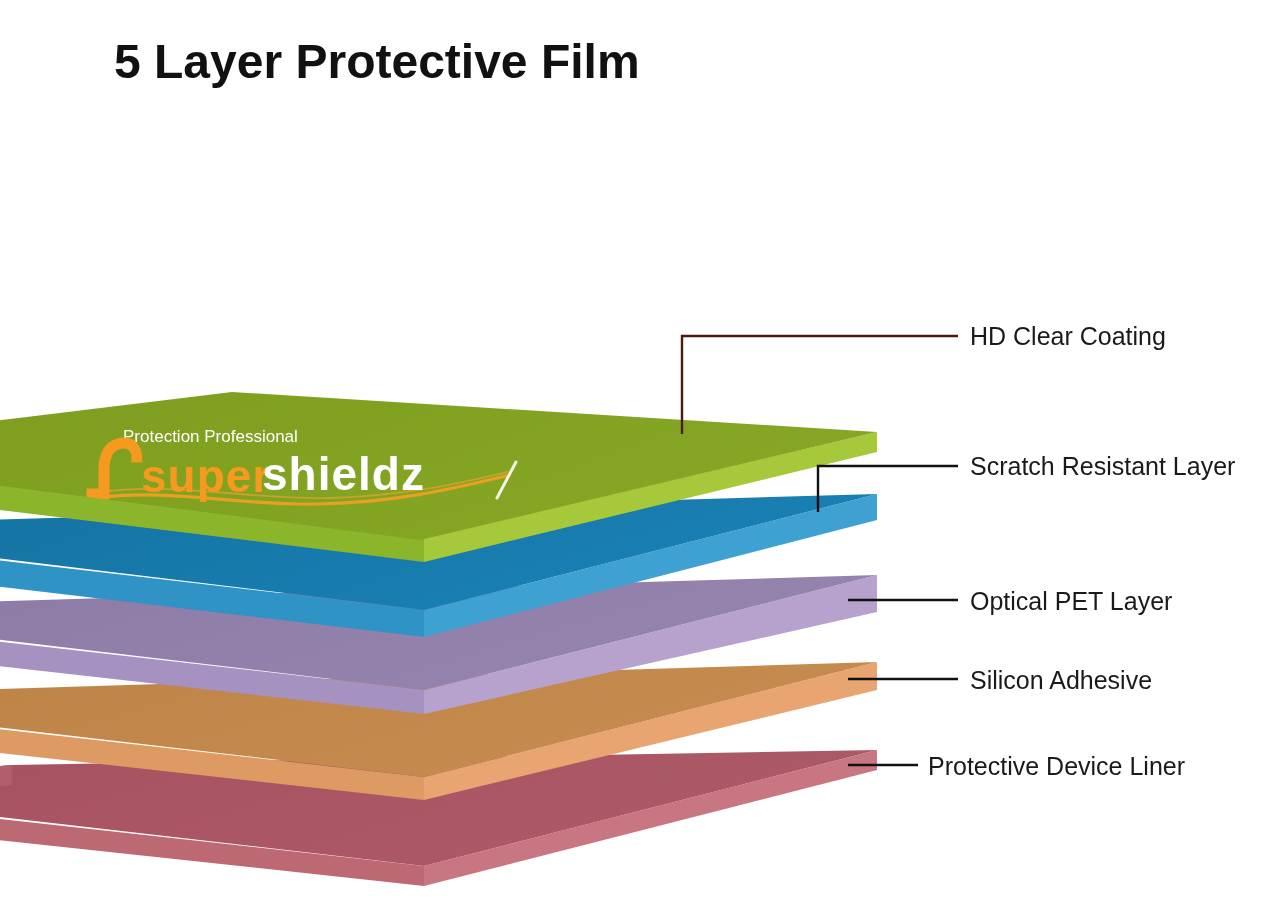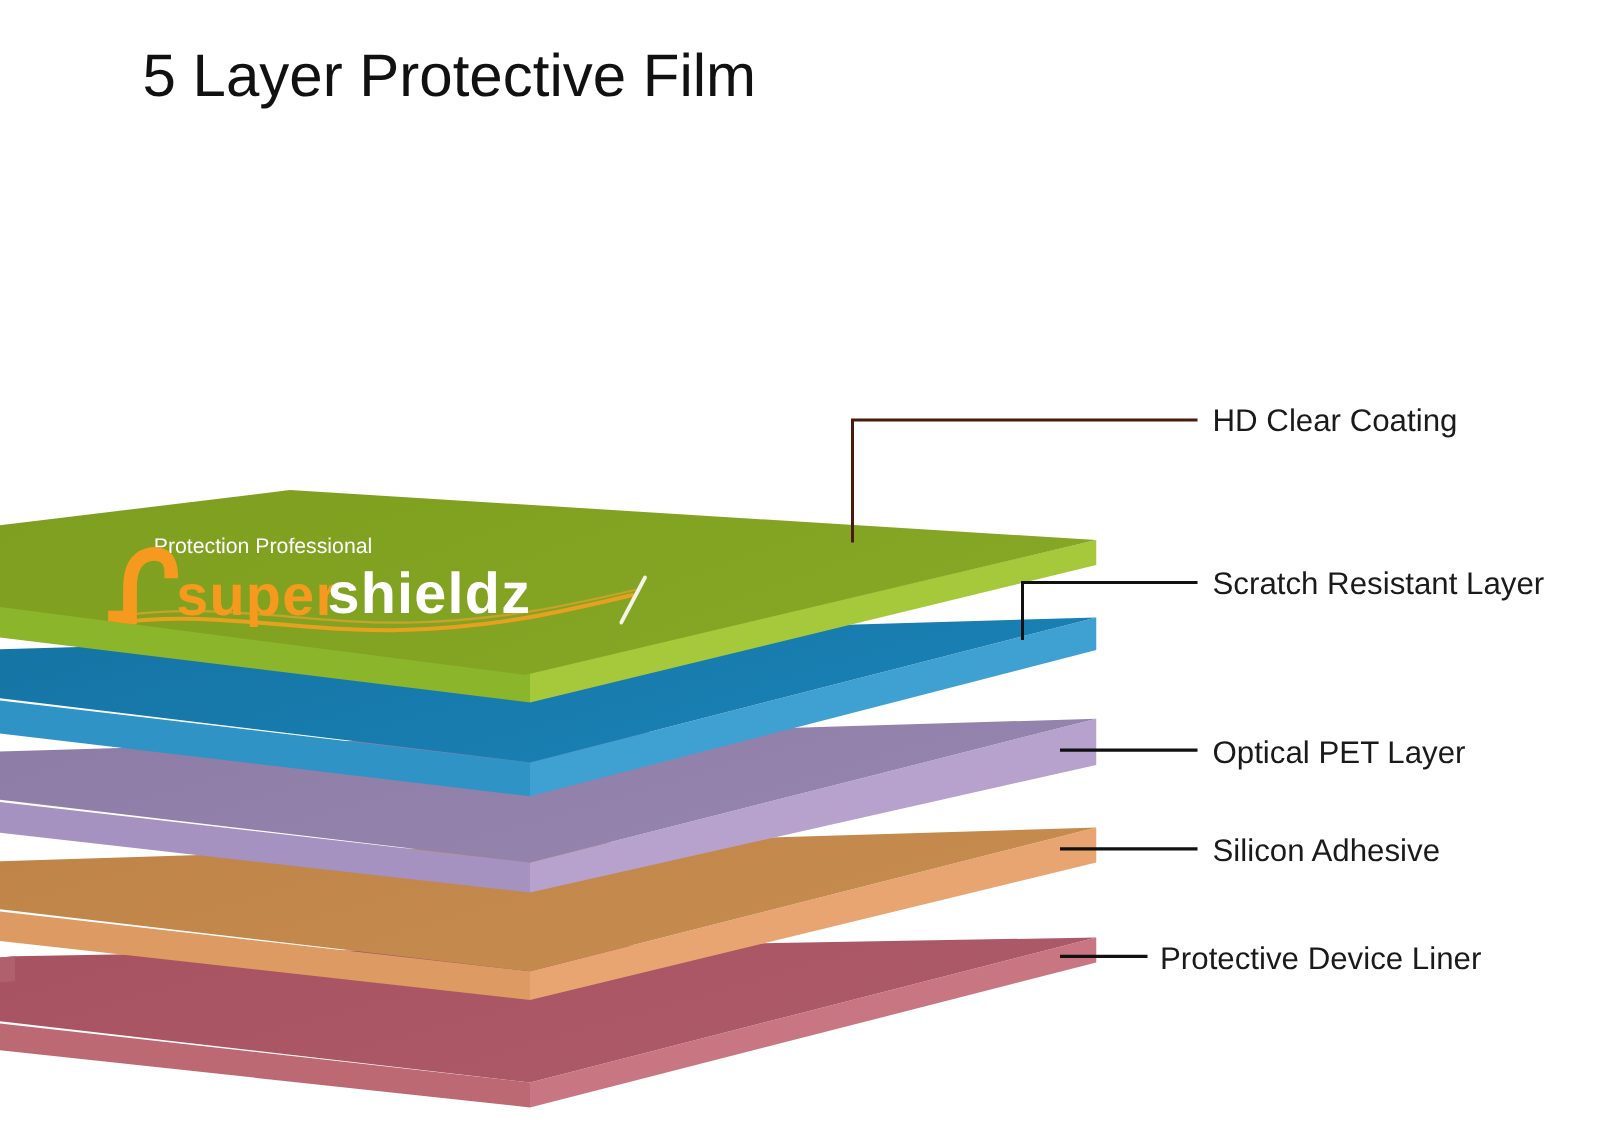--- a/index.html
+++ b/index.html
@@ -13,21 +13,21 @@
     height: 902px;
     background: #ffffff;
     overflow: hidden;
     font-family: "Liberation Sans", sans-serif;
   }
   #page-title {
     position: absolute;
     left: 114px;
     top: 34px;
     font-size: 48px;
-    font-weight: 400;
+    font-weight: 700;
     color: #111111;
     letter-spacing: 0px;
     white-space: nowrap;
   }
   #diagram {
     position: absolute;
     left: 0;
     top: 0;
     width: 1280px;
     height: 902px;

